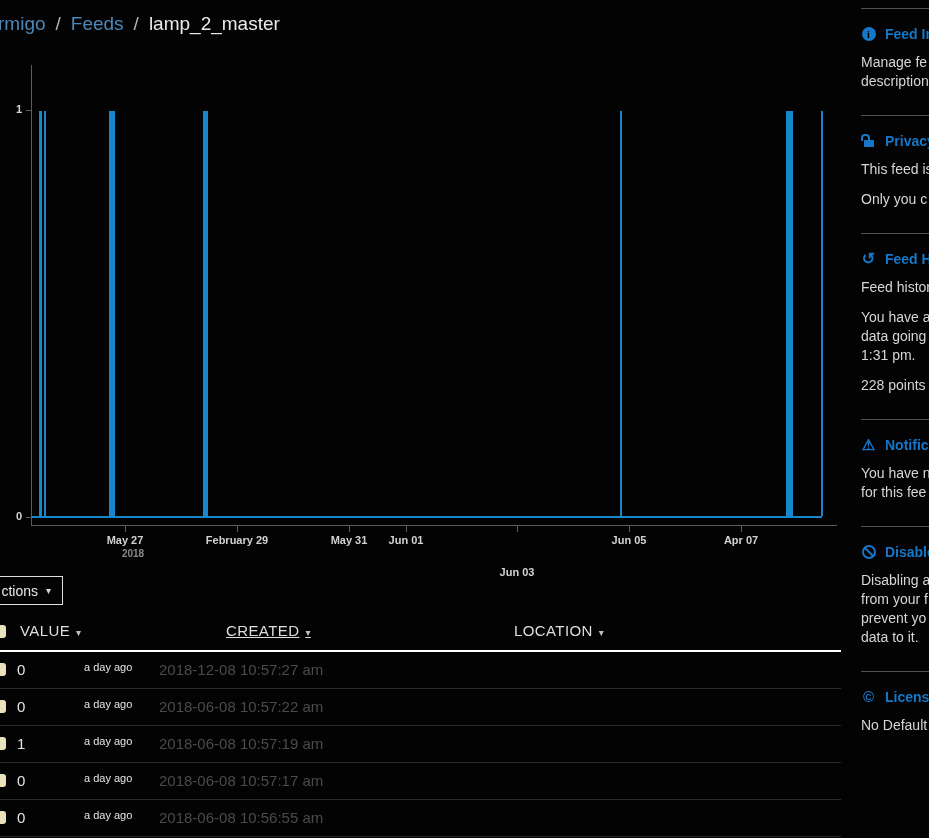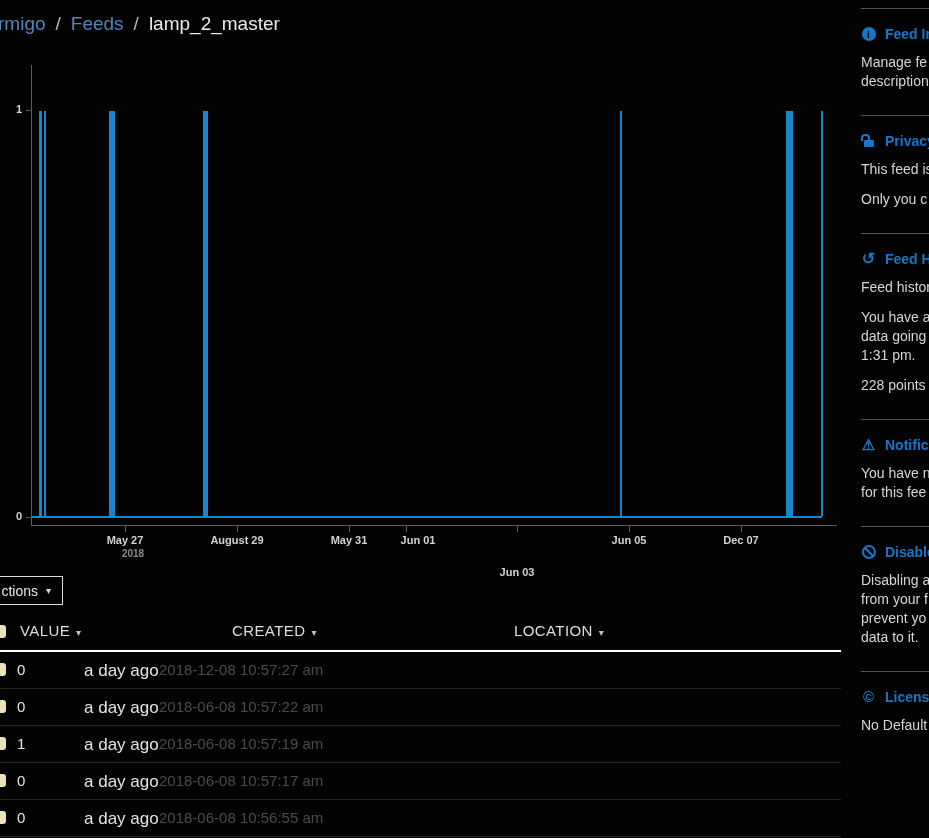--- a/index.html
+++ b/index.html
@@ -22,27 +22,27 @@
   .baseline{position:absolute;height:2px;}
 
   
   #actions-btn{position:absolute;left:-12px;top:576px;width:75px;height:29px;box-sizing:border-box;border:1px solid #dedede;background:transparent;color:#e8e8e8;font-size:14px;display:flex;align-items:center;justify-content:flex-end;gap:8px;padding:0 11px;cursor:pointer;}
   #actions-btn .caret{font-size:10px;color:#d8d8d8;}
 
   
   #table{position:absolute;left:0;top:613px;width:841px;}
   #thead{position:relative;height:37px;border-bottom:2px solid #ffffff;}
   .th{position:absolute;top:9px;font-size:15px;color:#dedede;letter-spacing:.4px;cursor:pointer;}
-  .th-value{left:20px;} .th-created{left:232px;} .th-location{left:514px;}
+  .th-value{left:20px;} .th-created{left:226px;text-decoration:underline;} .th-location{left:514px;}
   .sort-caret{font-size:10px;color:#c0c0c0;margin-left:6px;}
   .row{position:relative;height:36px;border-bottom:1px solid #292929;}
   .cb{position:absolute;left:-6px;top:11px;width:12px;height:13px;border-radius:3px;background:#e9e2bd;cursor:pointer;}
   #thead .cb{top:12px;}
   .cell-value{position:absolute;left:17px;top:9px;font-size:15px;color:#e4e4e4;}
-  .cell-rel{position:absolute;left:84px;top:9px;font-size:17px;color:#e4e4e4;}
+  .cell-rel{position:absolute;left:84px;top:9px;font-size:11px;color:#e4e4e4;}
   .cell-ts{position:absolute;left:159px;top:9px;font-size:15px;color:#4b4b4b;}
   .cell-loc{position:absolute;left:530px;top:9px;font-size:15px;color:#e4e4e4;}
 
   
   #sidebar{position:absolute;left:861px;top:8px;width:130px;}
   .sb-section{border-top:1px solid #515151;padding:17px 0 13px 0;}
   .sb-head{display:flex;align-items:center;gap:9px;margin-bottom:11px;color:#1677c8;font-weight:bold;font-size:14px;white-space:nowrap;}
   .sb-p{margin:0 0 11px 0;}
   .sb-line{font-size:14px;color:#d6d6d6;line-height:19px;white-space:nowrap;}
   .sb-icon{flex:0 0 auto;display:inline-flex;align-items:center;justify-content:center;width:15px;}
@@ -73,31 +73,31 @@
       <div class="yaxis" style="left: 31px; top: 5px; width: 1px; height: 460px;"></div>
       <div class="xaxis" style="left: 31px; top: 465px; width: 806px; height: 1px;"></div>
       <div class="ytick-mark" style="left: 26px; top: 50px; width: 5px; height: 1px;"></div>
       <div class="ytick-label" style="top: 43px;">1</div>
       <div class="ytick-mark" style="left: 26px; top: 457px; width: 5px; height: 1px;"></div>
       <div class="ytick-label" style="top: 450px;">0</div>
       <div class="xtick-mark" style="left: 125px; top: 466px; width: 1px; height: 6px;"></div>
       <div class="xtick-label" style="left: 125px; top: 474px; text-align: center;">May 27</div>
       <div class="xtick-sub" style="left: 125px; top: 488px;">2018</div>
       <div class="xtick-mark" style="left: 237px; top: 466px; width: 1px; height: 6px;"></div>
-      <div class="xtick-label" style="left: 237px; top: 474px;">August 29</div>
+      <div class="xtick-label" style="left: 237px; top: 474px;">February 29</div>
       <div class="xtick-mark" style="left: 349px; top: 466px; width: 1px; height: 6px;"></div>
       <div class="xtick-label" style="left: 349px; top: 474px;">May 31</div>
       <div class="xtick-mark" style="left: 406px; top: 466px; width: 1px; height: 6px;"></div>
-      <div class="xtick-label" style="left: 406px; top: 474px; margin-left: 12px;">Jun 01</div>
+      <div class="xtick-label" style="left: 406px; top: 474px;">Jun 01</div>
       <div class="xtick-mark" style="left: 517px; top: 466px; width: 1px; height: 6px;"></div>
       <div class="xtick-label" style="left: 517px; top: 474px; margin-top: 32px;">Jun 03</div>
       <div class="xtick-mark" style="left: 629px; top: 466px; width: 1px; height: 6px;"></div>
       <div class="xtick-label" style="left: 629px; top: 474px;">Jun 05</div>
       <div class="xtick-mark" style="left: 741px; top: 466px; width: 1px; height: 6px;"></div>
-      <div class="xtick-label" style="left: 741px; top: 474px;">Dec 07</div>
+      <div class="xtick-label" style="left: 741px; top: 474px;">Apr 07</div>
       <div class="baseline" style="left: 32px; top: 456px; width: 790px; background: rgb(23, 135, 204);"></div>
       <div class="spike" style="left: 39px; top: 51px; width: 3px; height: 405px; background: rgb(23, 135, 204);"></div>
       <div class="spike" style="left: 44px; top: 51px; width: 2px; height: 405px; background: rgb(23, 135, 204);"></div>
       <div class="spike" style="left: 109px; top: 51px; width: 6px; height: 405px; background: rgb(23, 135, 204);"></div>
       <div class="spike" style="left: 203px; top: 51px; width: 5px; height: 405px; background: rgb(23, 135, 204);"></div>
       <div class="spike" style="left: 620px; top: 51px; width: 2px; height: 405px; background: rgb(23, 135, 204);"></div>
       <div class="spike" style="left: 786px; top: 51px; width: 7px; height: 405px; background: rgb(23, 135, 204);"></div>
       <div class="spike" style="left: 821px; top: 51px; width: 2px; height: 405px; background: rgb(23, 135, 204);"></div>
     </div>
 

